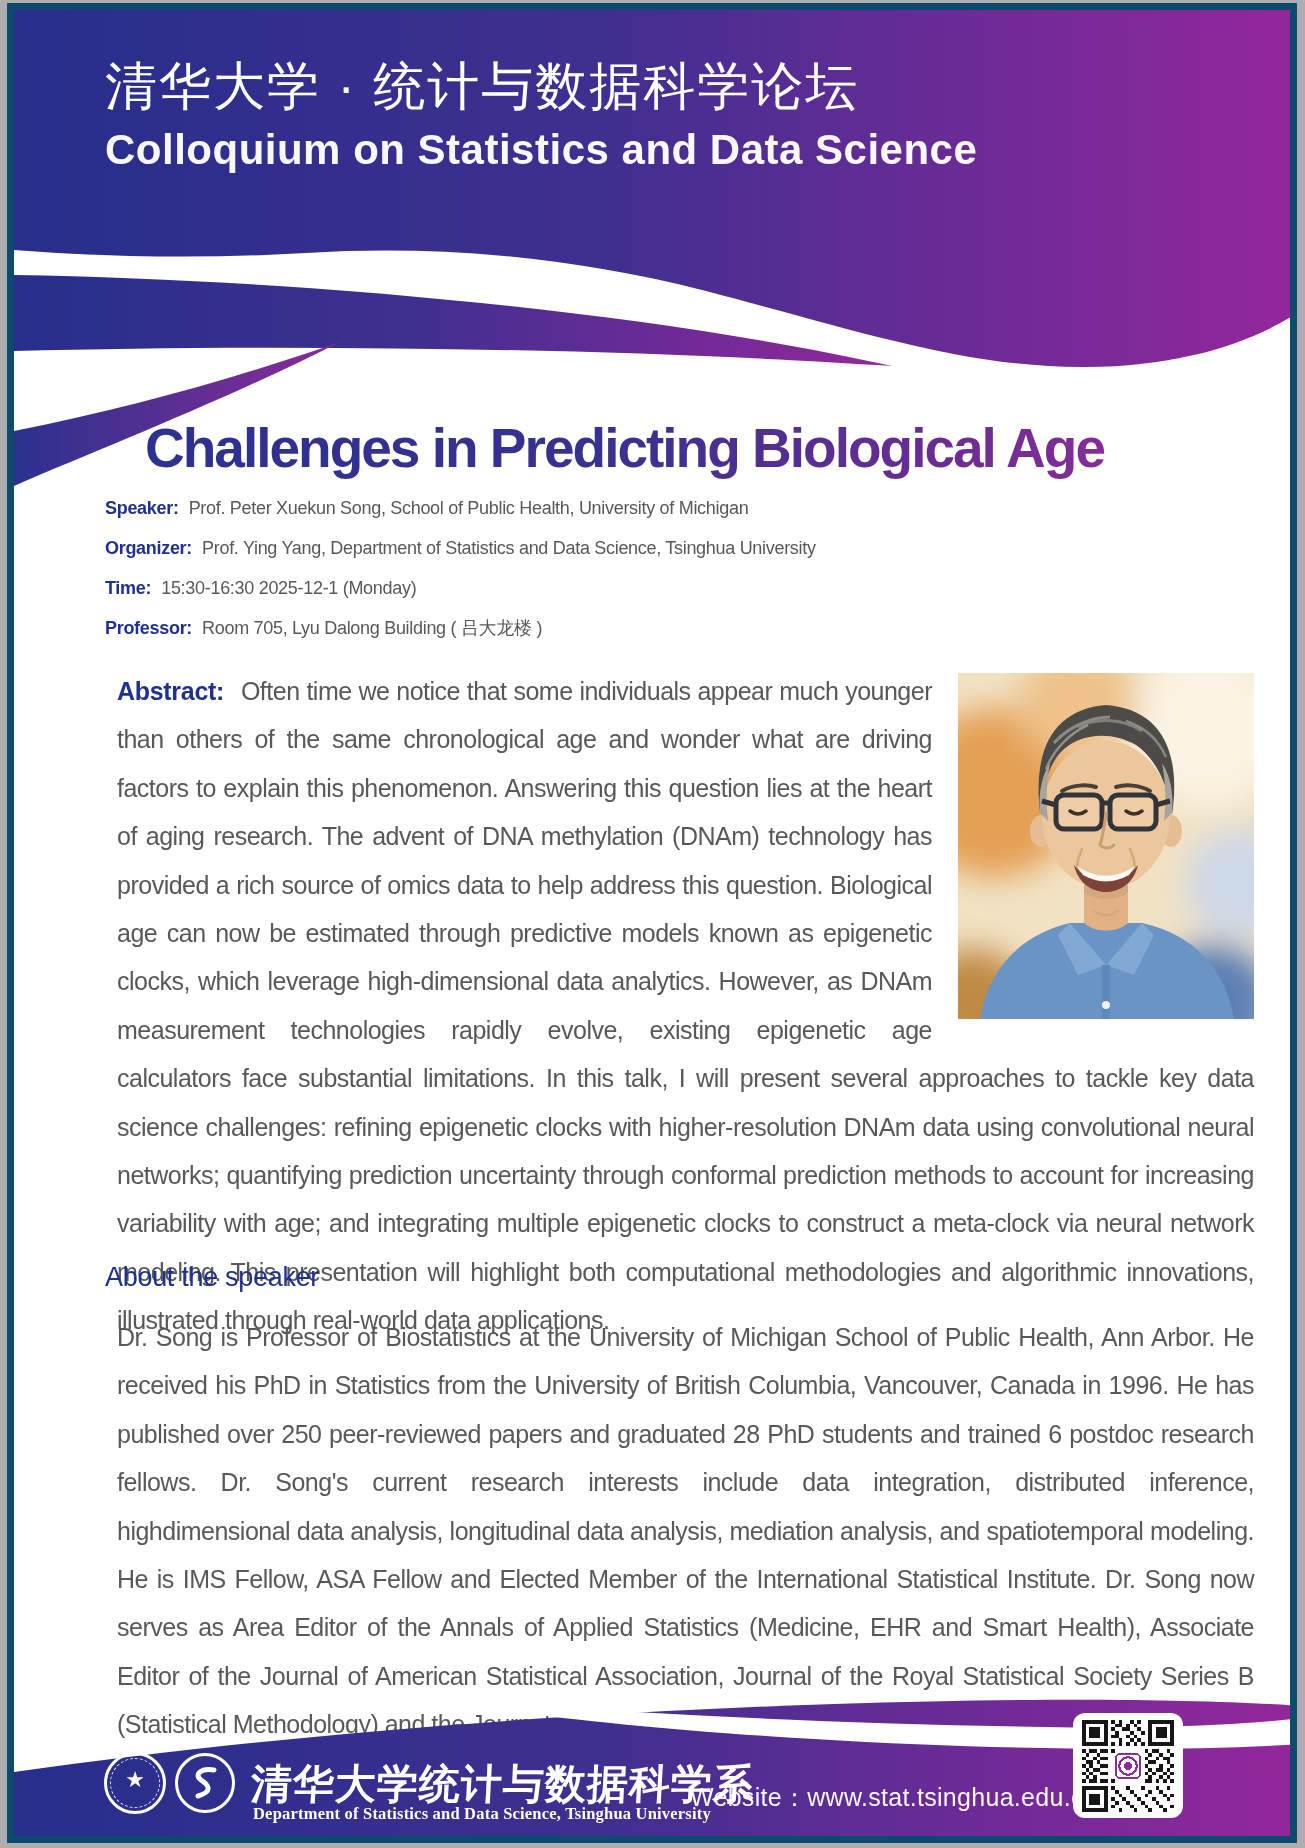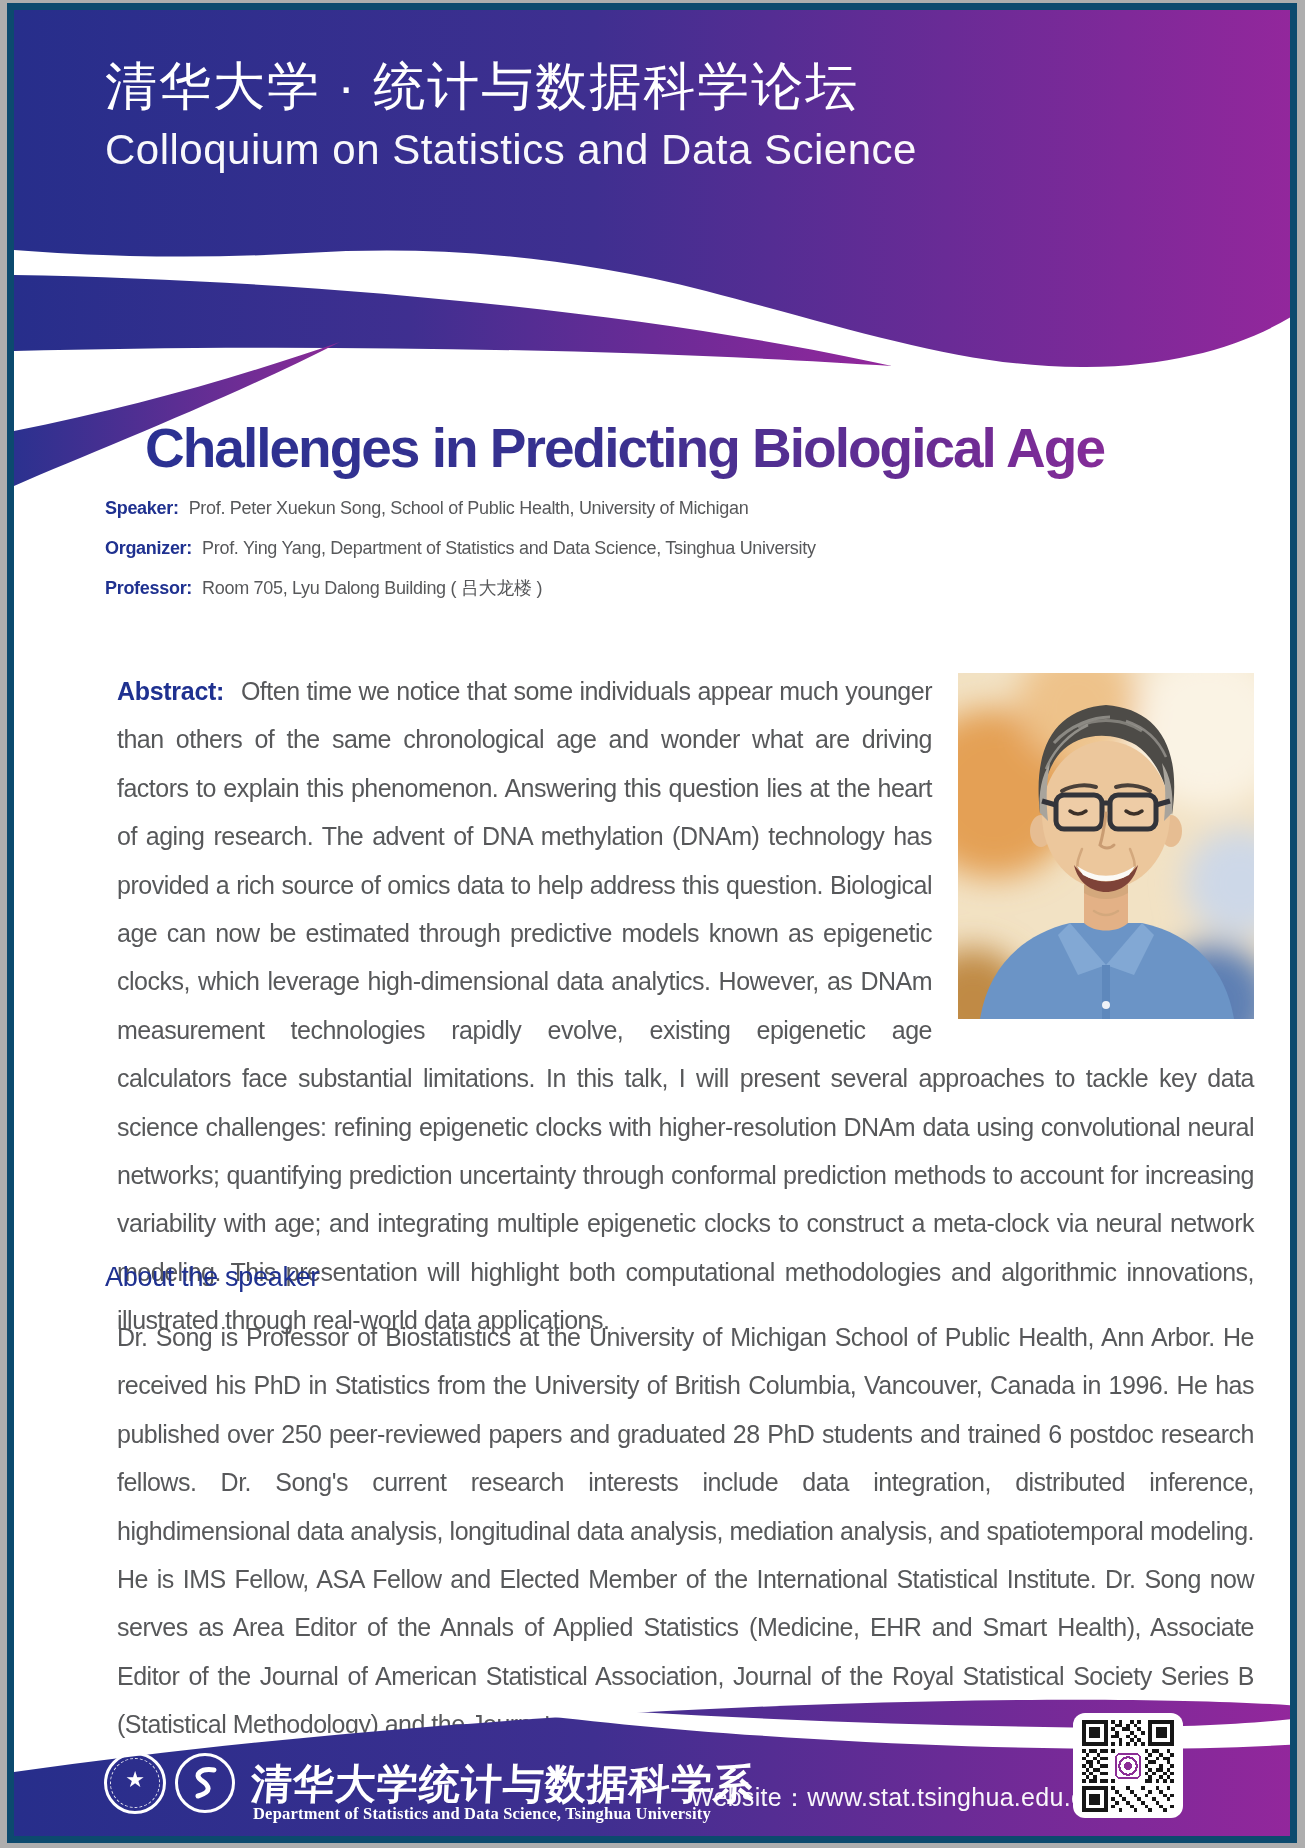--- a/index.html
+++ b/index.html
@@ -16,21 +16,21 @@
   svg.deco { position:absolute; left:0; display:block; }
   #top-deco { top:0; width:1288px; height:560px; }
   #bottom-deco { top:1682px; width:1288px; height:156px; }
 
   .hdr-cn {
     position:absolute; left:91px; top:42px; color:#ffffff;
     font-size:52px; letter-spacing:2px; font-weight:400; white-space:nowrap;
   }
   .hdr-en {
     position:absolute; left:91px; top:116px; color:#ffffff;
-    font-size:42px; font-weight:400; letter-spacing:0.5px; white-space:nowrap; opacity:.97;
+    font-size:42px; font-weight:700; letter-spacing:0.5px; white-space:nowrap; opacity:.97;
   }
 
   .talk-title {
     position:absolute; left:91px; top:406px; width:1140px;
     font-size:55px; font-weight:bold; letter-spacing:-2px; white-space:nowrap;
     background:linear-gradient(90deg,#2b3192 0%,#38318f 40%,#6e2c94 72%,#a22d9e 100%);
     -webkit-background-clip:text; background-clip:text;
     color:#2b3192;margin-left:40px; -webkit-text-fill-color:transparent;
   }
 
@@ -110,20 +110,23 @@
   <div class="hdr-en">Colloquium on Statistics and Data Science</div>
 
   <div class="talk-title">Challenges in Predicting Biological Age</div>
 
   <div class="details">
     <div class="detail-line">
       <span class="lbl">Speaker:</span><span>Prof. Peter Xuekun Song, School of Public Health, University of Michigan</span>
     </div>
     <div class="detail-line">
       <span class="lbl">Organizer:</span><span>Prof. Ying Yang, Department of Statistics and Data Science, Tsinghua University</span>
+    </div>
+    <div class="detail-line">
+      <span class="lbl">Time:</span><span>15:30-16:30 2025-12-1 (Monday)</span>
     </div>
     <div class="detail-line">
       <span class="lbl">Professor:</span><span>Room 705, Lyu Dalong Building ( 吕大龙楼 )</span>
     </div>
   </div>
 
   <p class="para" id="abstract-para">
     <span class="photo-float">
       <svg width="296" height="346" viewBox="0 0 296 346">
         <defs>

